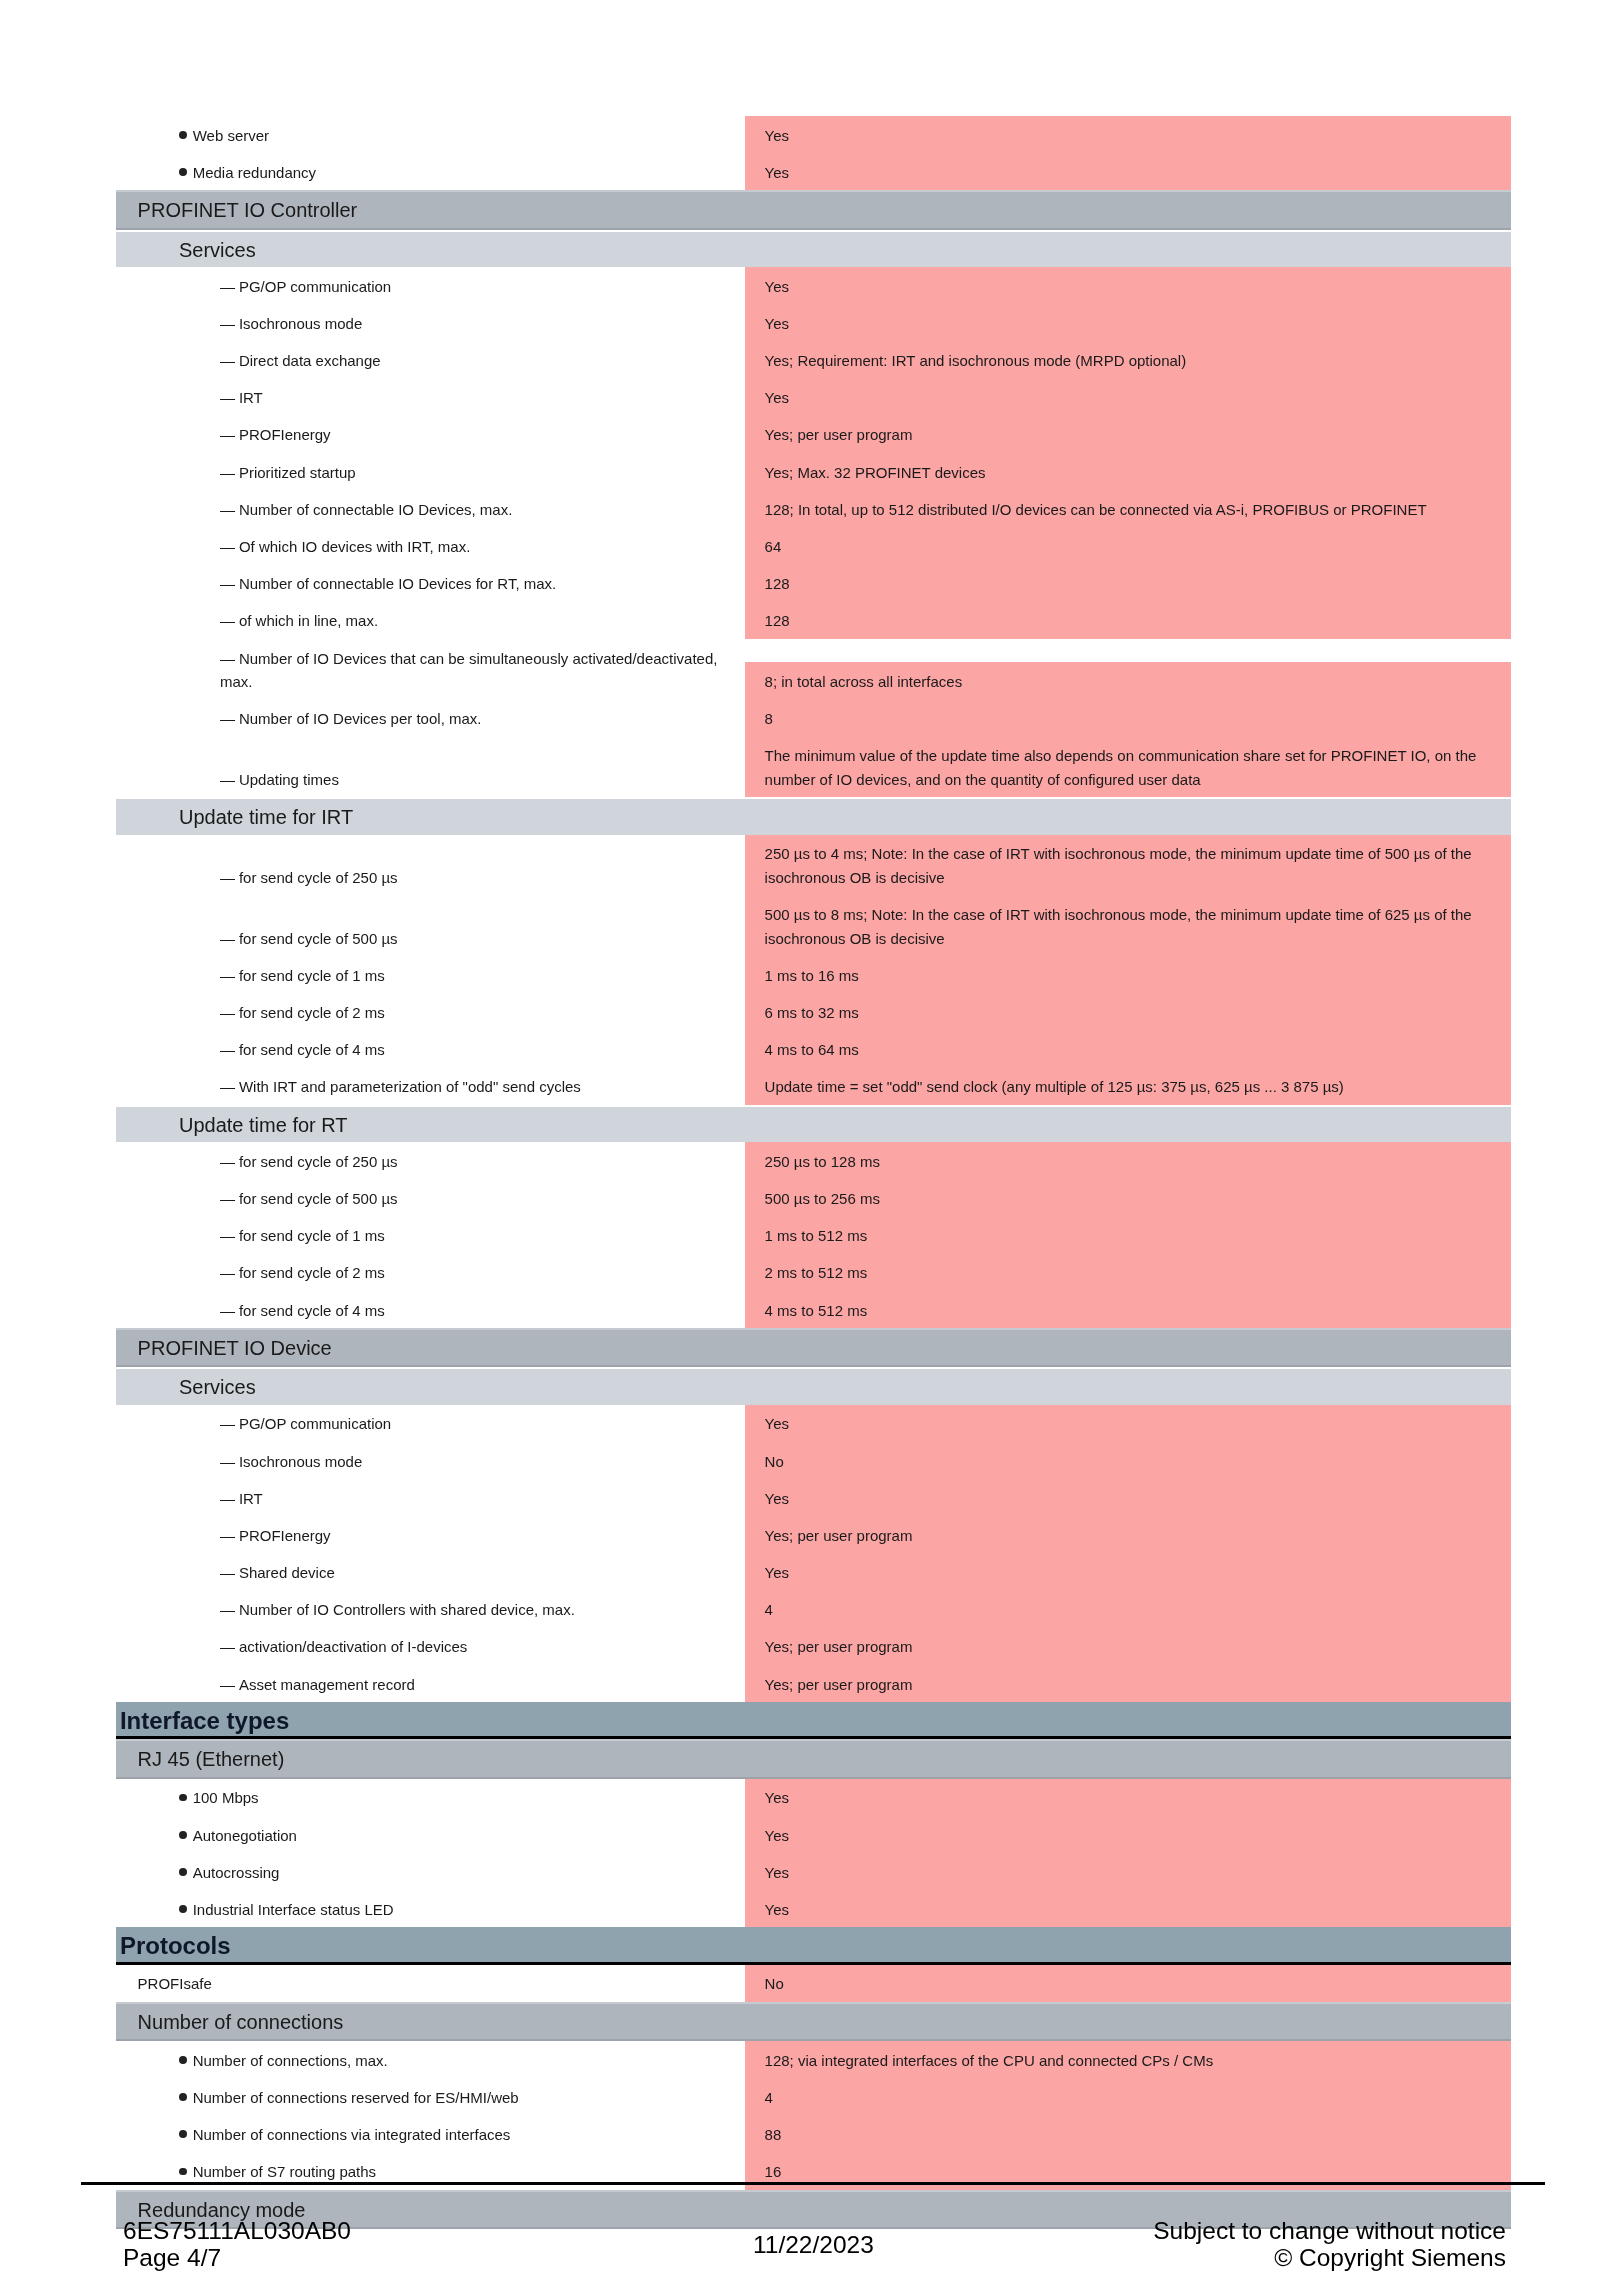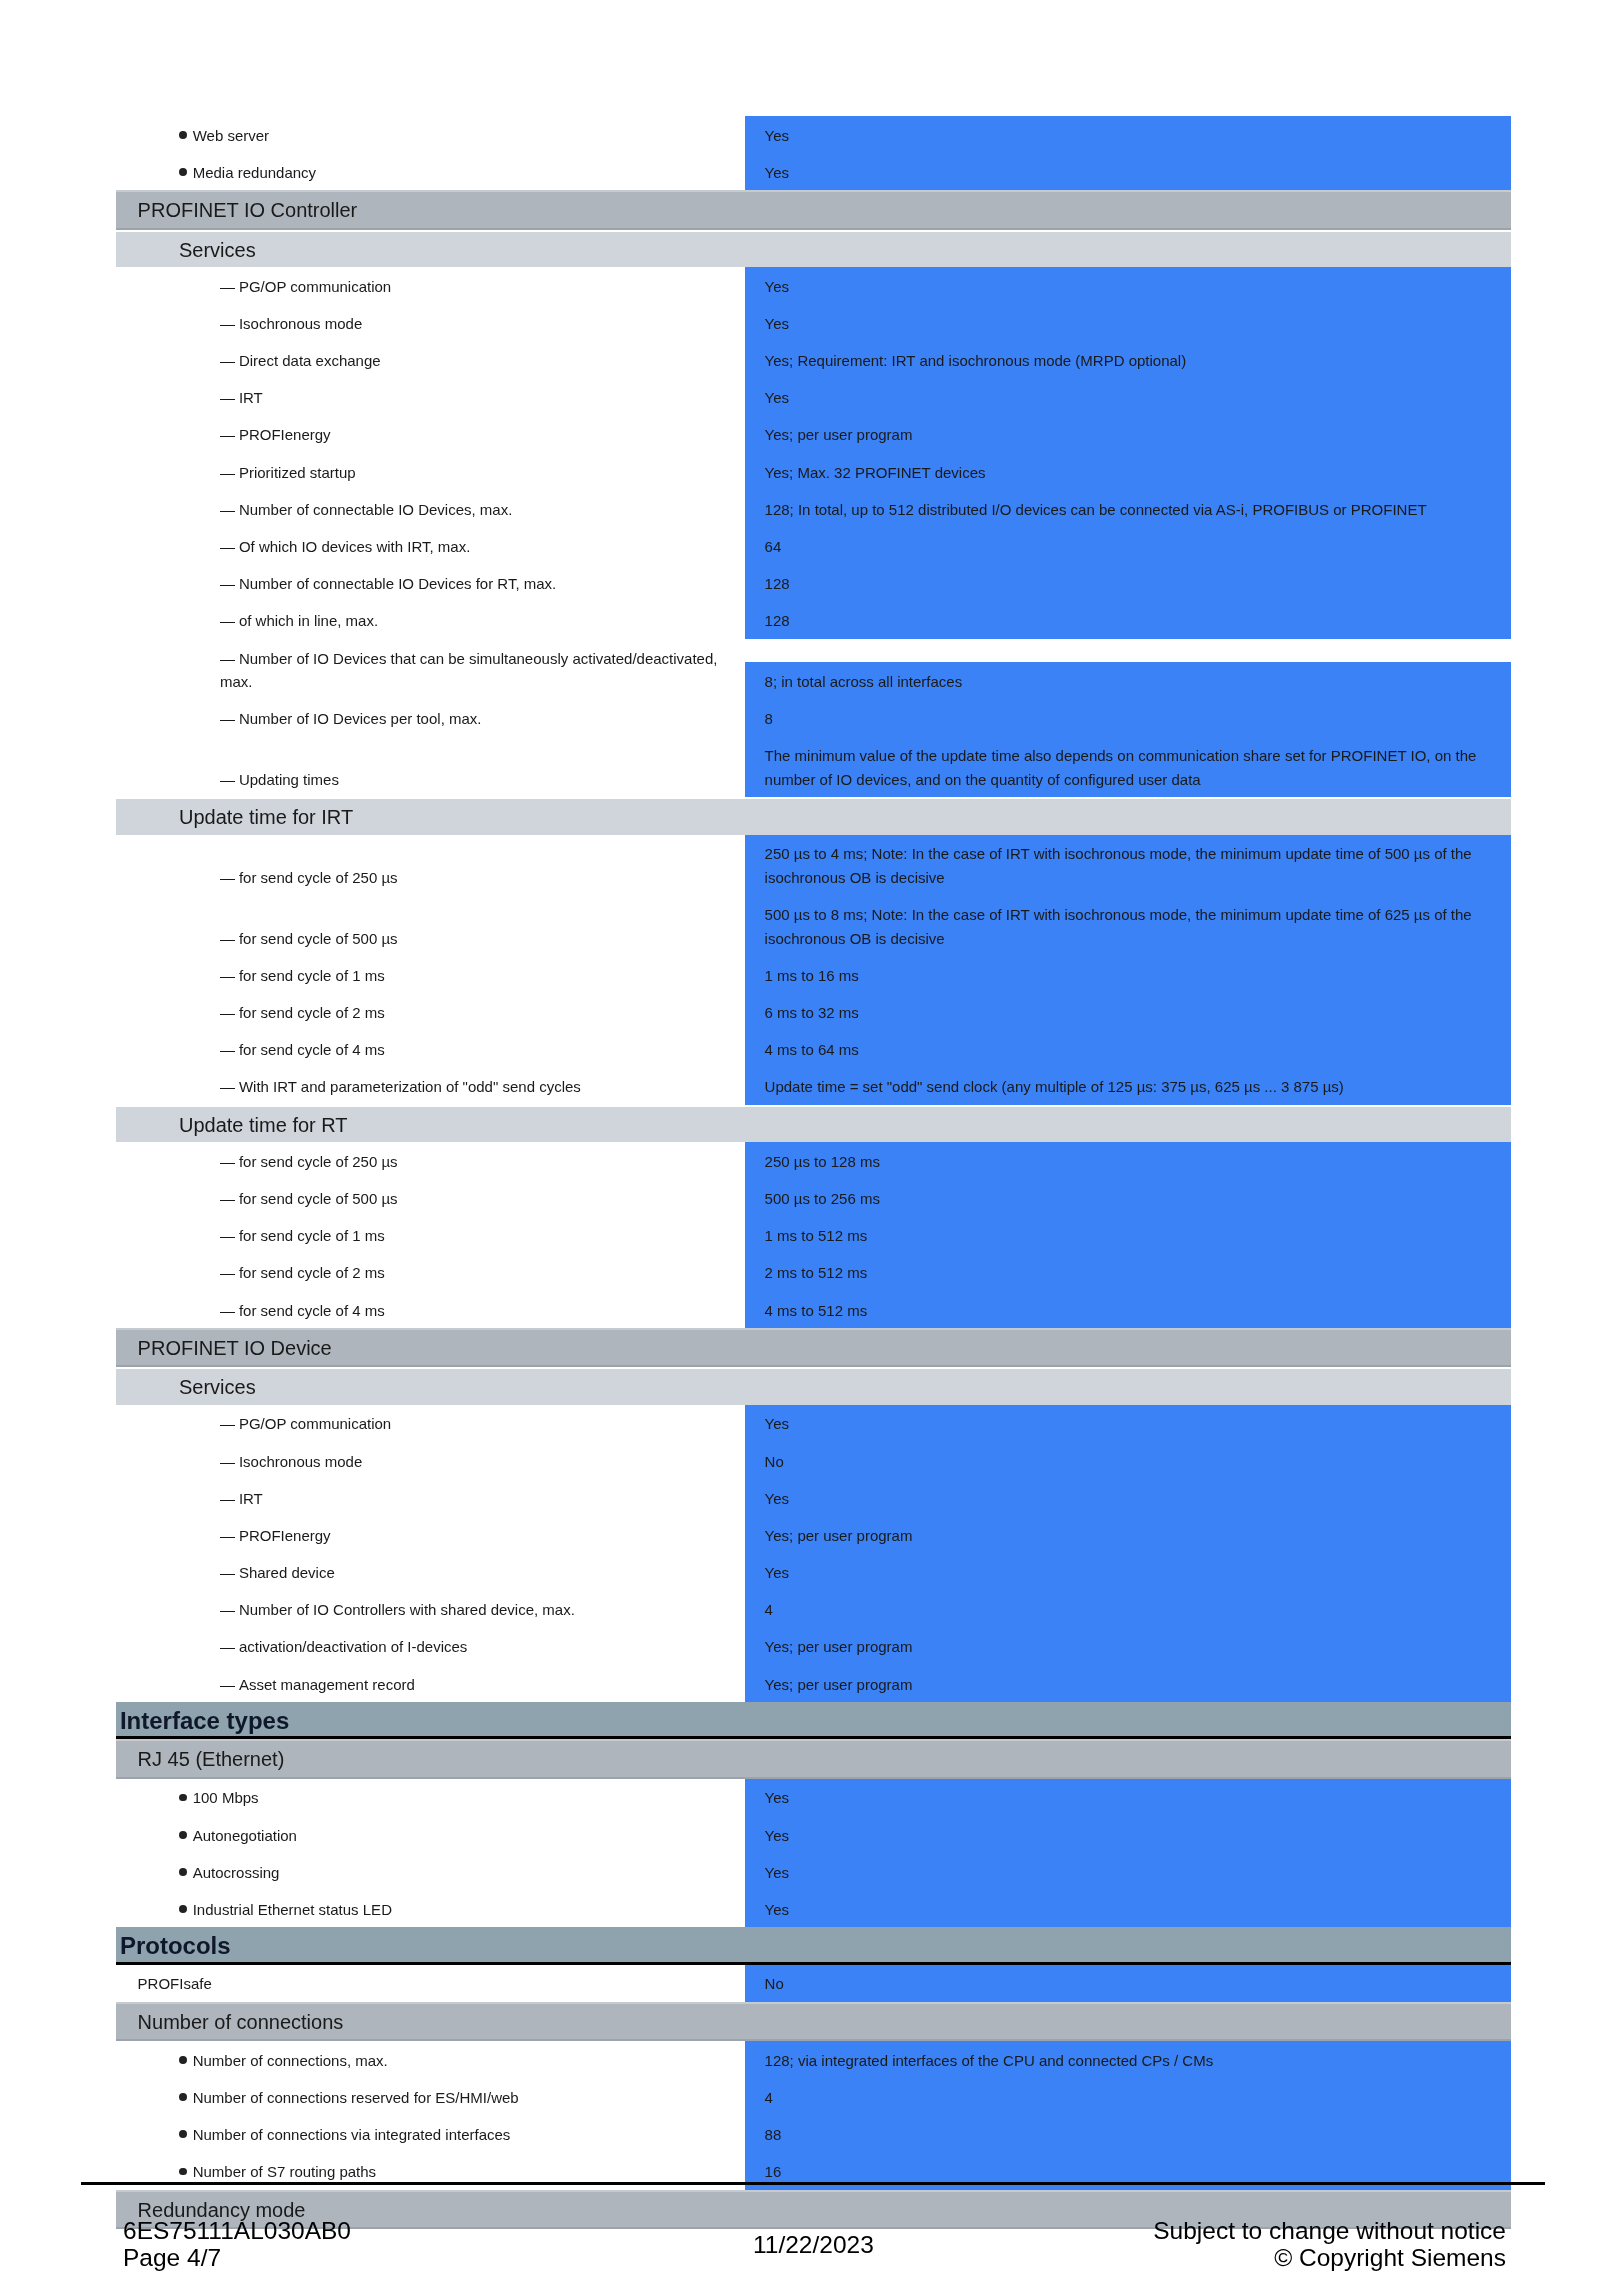--- a/index.html
+++ b/index.html
@@ -1,21 +1,21 @@
 <!DOCTYPE html>
 <html><head>
 <meta charset="utf-8">
 <style>
   html, body { margin:0; padding:0; background:#ffffff; }
   body { width:1620px; height:2293px; position:relative; overflow:hidden;
          font-family:"Liberation Sans", sans-serif; color:#1a1a1a; }
   .table { position:absolute; left:116px; top:116px; width:1395px; }
   .row { display:flex; position:relative; font-size:15px; line-height:23.5px;align-items:flex-end; }
   .row .lbl { width:629px; box-sizing:border-box; padding:7.8px 0 5.9px 0; background:#ffffff; }
-  .row .val { flex:1; box-sizing:border-box; padding:7.8px 11.8px 5.9px 19.6px; background:#3b82f6; }
+  .row .val { flex:1; box-sizing:border-box; padding:7.8px 11.8px 5.9px 19.6px; background:#fca5a5; }
   .row.l1 .lbl { padding-left:63px; }
   .row.l2 .lbl { padding-left:104px; }
   .row.l0 .lbl { padding-left:21.6px; }
   .row.wrap .lbl { padding-right:19.6px; }
   .bullet { display:inline-block; width:7.8px; height:7.8px; border-radius:50%; background:#222; margin-right:5.9px; vertical-align:middle; position:relative; top:-2px; }
   .dash { display:inline-block; margin-right:3.9px; }
   .grp { font-size:20px; line-height:23.5px; box-sizing:border-box; padding:6.9px 0 4.9px 0; }
   .grp.g1 { background:#aeb5bd; padding-left:21.6px; border-top:2.9px solid #c5cbd0; border-bottom:2.9px solid #9ca3aa; }
   .grp.g2 { background:#cfd5db; padding-left:63px; border-top:2.9px solid #ffffff; }
   .sec { background:#8ea3ae; color:#0f172a; font-weight:bold; font-size:24px; line-height:23.5px;
@@ -195,21 +195,21 @@
       </div>
       <div class="row l1">
         <div class="lbl"><span class="bullet"></span><span>Autonegotiation</span></div>
         <div class="val">Yes</div>
       </div>
       <div class="row l1">
         <div class="lbl"><span class="bullet"></span><span>Autocrossing</span></div>
         <div class="val">Yes</div>
       </div>
       <div class="row l1">
-        <div class="lbl"><span class="bullet"></span><span>Industrial Ethernet status LED</span></div>
+        <div class="lbl"><span class="bullet"></span><span>Industrial Interface status LED</span></div>
         <div class="val">Yes</div>
       </div>
     </div>
 
   <div class="sec">Protocols</div>
   <div class="row l0">
     <div class="lbl">PROFIsafe</div>
     <div class="val">No</div>
   </div>
   <div class="grp g1">Number of connections</div>

